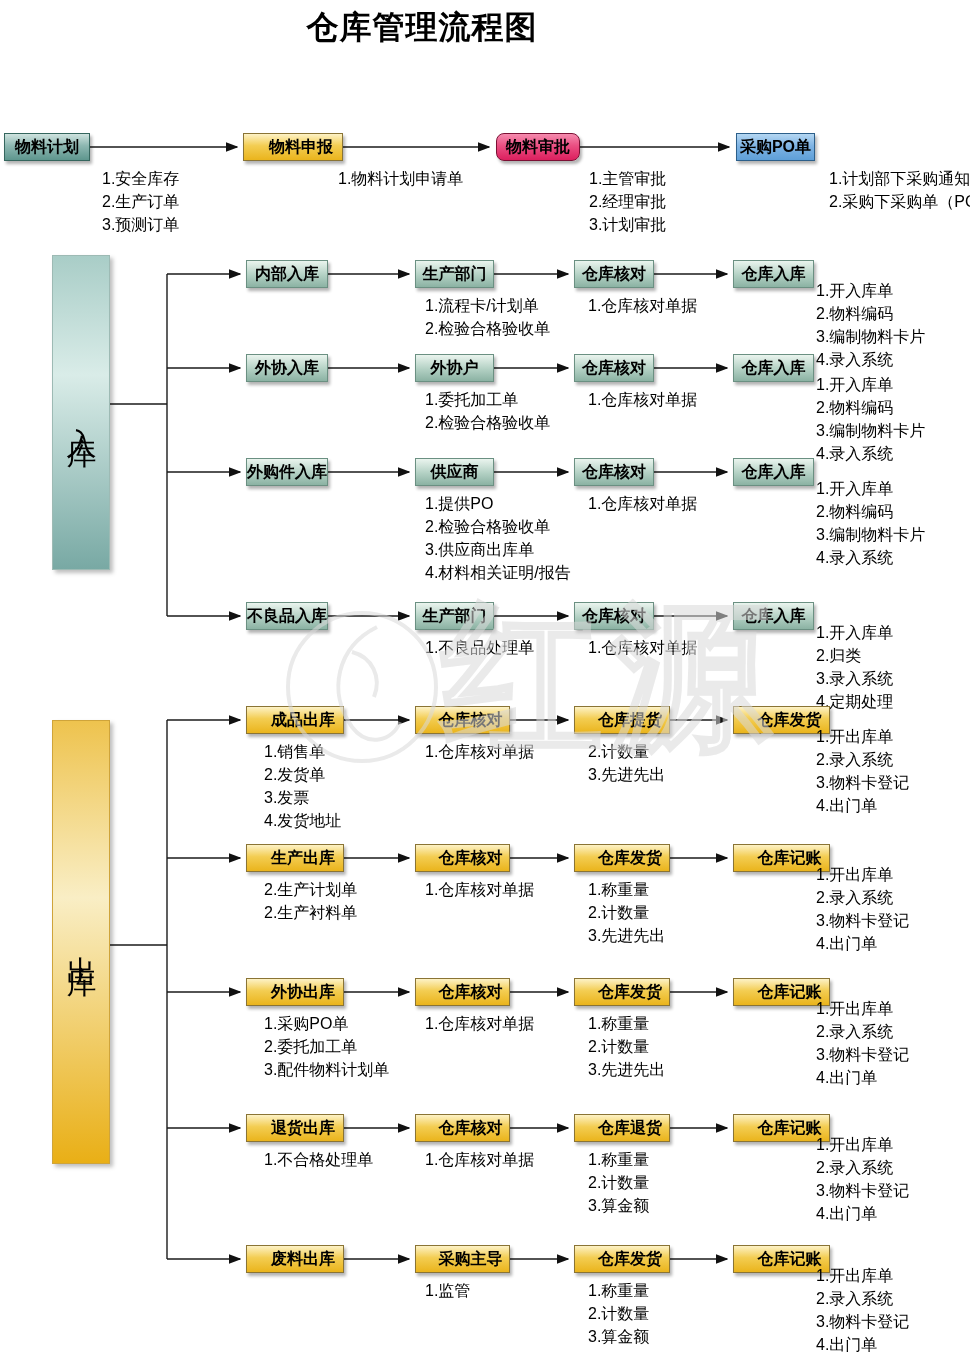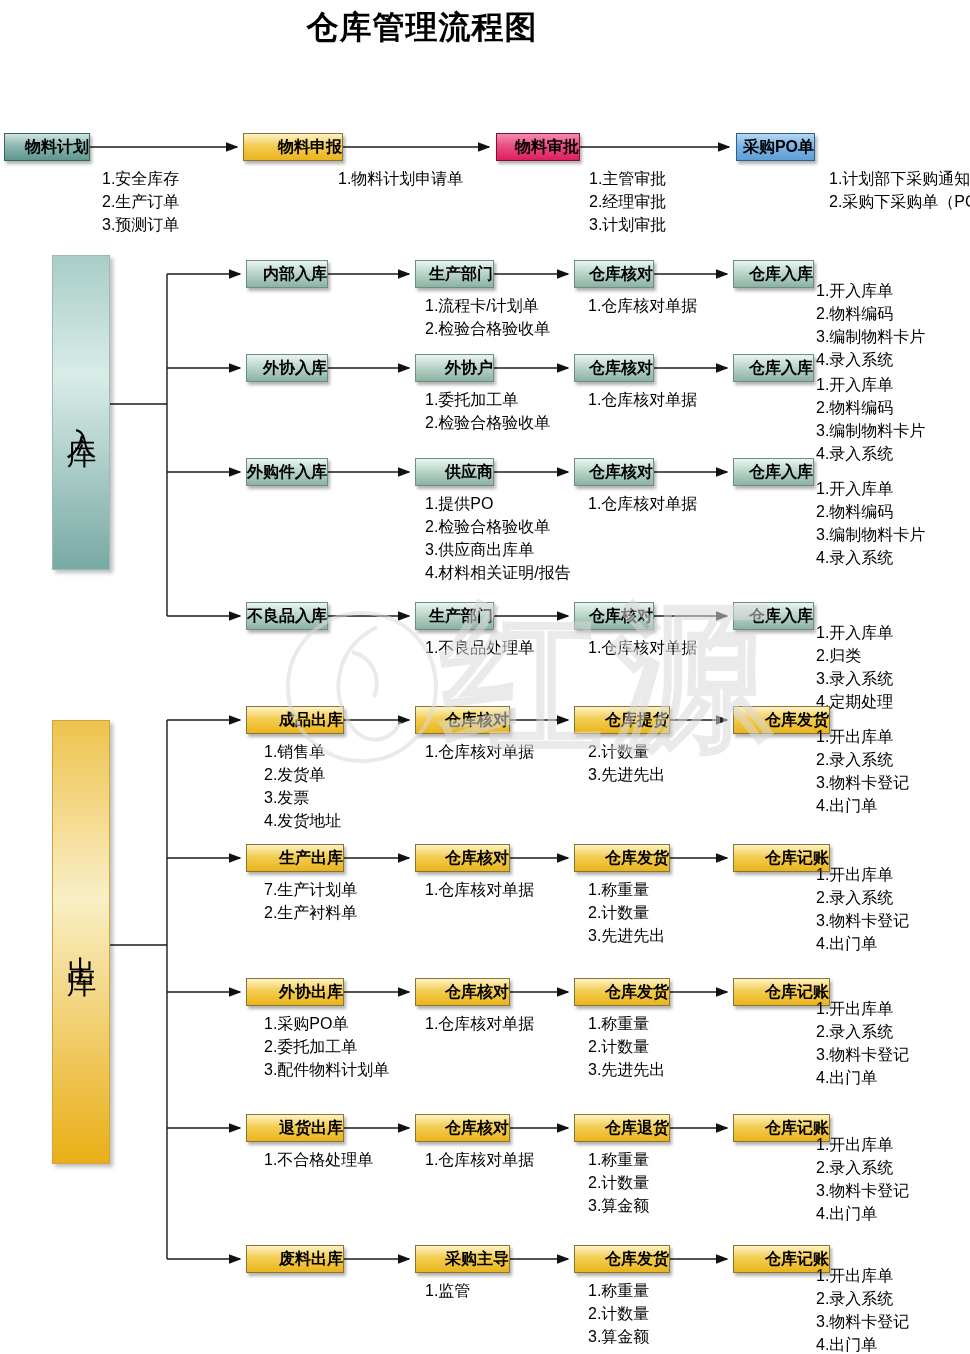--- a/index.html
+++ b/index.html
@@ -3,29 +3,29 @@
 <meta charset="utf-8">
 <style>
   html,body{margin:0;padding:0;background:#fff;}
   .canvas{position:relative;width:970px;height:1354px;background:#fff;overflow:hidden;
           font-family:"Liberation Sans","DejaVu Sans",sans-serif;color:#000;}
   .title{position:absolute;top:6px;left:0;width:844px;text-align:center;
          font-size:32px;font-weight:700;letter-spacing:1px;}
   .subtitle{position:absolute;top:68px;left:8px;width:950px;font-size:17.5px;white-space:nowrap;}
   svg.lines{position:absolute;left:0;top:0;z-index:1;}
   .row{position:absolute;left:0;width:970px;height:0;z-index:2;}
-  .node{position:absolute;top:0;height:26px;line-height:26px;text-align:right;
+  .node{position:absolute;top:0;height:26px;line-height:26px;text-align:center;
         font-size:16px;font-weight:600;border:1px solid #666;
         box-shadow:2px 3px 3px rgba(0,0,0,.30);}
   .c1{left:246px;width:80px}.c2{left:415px;width:77px}.c3{left:574px;width:78px}.c4{left:733px;width:79px}
   .t1{left:4px;width:84px}.t2{left:243px;width:82px}.t3{left:496px;width:82px}.t4{left:736px;width:77px}
   .teal {background:linear-gradient(180deg,#eaf4ee 0%,#b2d0c3 55%,#8bb2a3 100%);border-color:#6b9082;}
   .tealdark{background:linear-gradient(180deg,#cfe3df 0%,#8db7b1 45%,#5e968e 100%);border-color:#35665e;}
   .gold {background:linear-gradient(180deg,#fdf2c6 0%,#f3cd52 45%,#eab41c 100%);border-color:#8a7435;padding-left:16px;}
-  .pink {background:linear-gradient(180deg,#f58bae 0%,#ea4f82 45%,#dc1f5e 100%);border-color:#7c1034;}
+  .pink {background:linear-gradient(180deg,#f58bae 0%,#ea4f82 45%,#dc1f5e 100%);border-color:#7c1034;border-radius:8px;}
   .blue {background:linear-gradient(180deg,#b5d7f2 0%,#7fb4e4 45%,#5e9fd8 100%);border-color:#2c5f8a;}
   .notes{position:absolute;top:34px;font-size:16px;line-height:23px;white-space:nowrap;margin-left:12px;}
   .nc1{left:252px}.nc2{left:413px}.nc3{left:576px}
   .side{position:absolute;left:816px;top:19px;font-size:16px;line-height:23px;white-space:nowrap;}
   .m1{left:90px}.m2{left:326px}.m3{left:577px}.m4{left:817px}
   .vbar{position:absolute;left:52px;width:56px;z-index:2;border:1px solid #9dbab4;
         box-shadow:3px 3px 4px rgba(0,0,0,.25);display:flex;align-items:center;justify-content:center;}
   .vbar .vtext{writing-mode:vertical-rl;text-orientation:upright;font-size:30px;letter-spacing:10px;font-weight:400;}
   .bar-in{top:255px;height:313px;background:linear-gradient(180deg,#a9cdc7 0%,#d9ece8 38%,#78a9a4 100%);}
   .bar-out{top:720px;height:442px;border-color:#cfa43a;
@@ -236,21 +236,21 @@
         <div>4.出门单</div>
       </div>
   </div>
 
   <div class="row" style="top:844px">
     <div class="node gold c1">生产出库</div>
     <div class="node gold c2">仓库核对</div>
     <div class="node gold c3">仓库发货</div>
     <div class="node gold c4">仓库记账</div>
     <div class="notes nc1">
-        <div>7.生产计划单</div>
+        <div>2.生产计划单</div>
         <div>2.生产衬料单</div>
       </div>
     <div class="notes nc2">
         <div>1.仓库核对单据</div>
       </div>
     <div class="notes nc3">
         <div>1.称重量</div>
         <div>2.计数量</div>
         <div>3.先进先出</div>
       </div>

